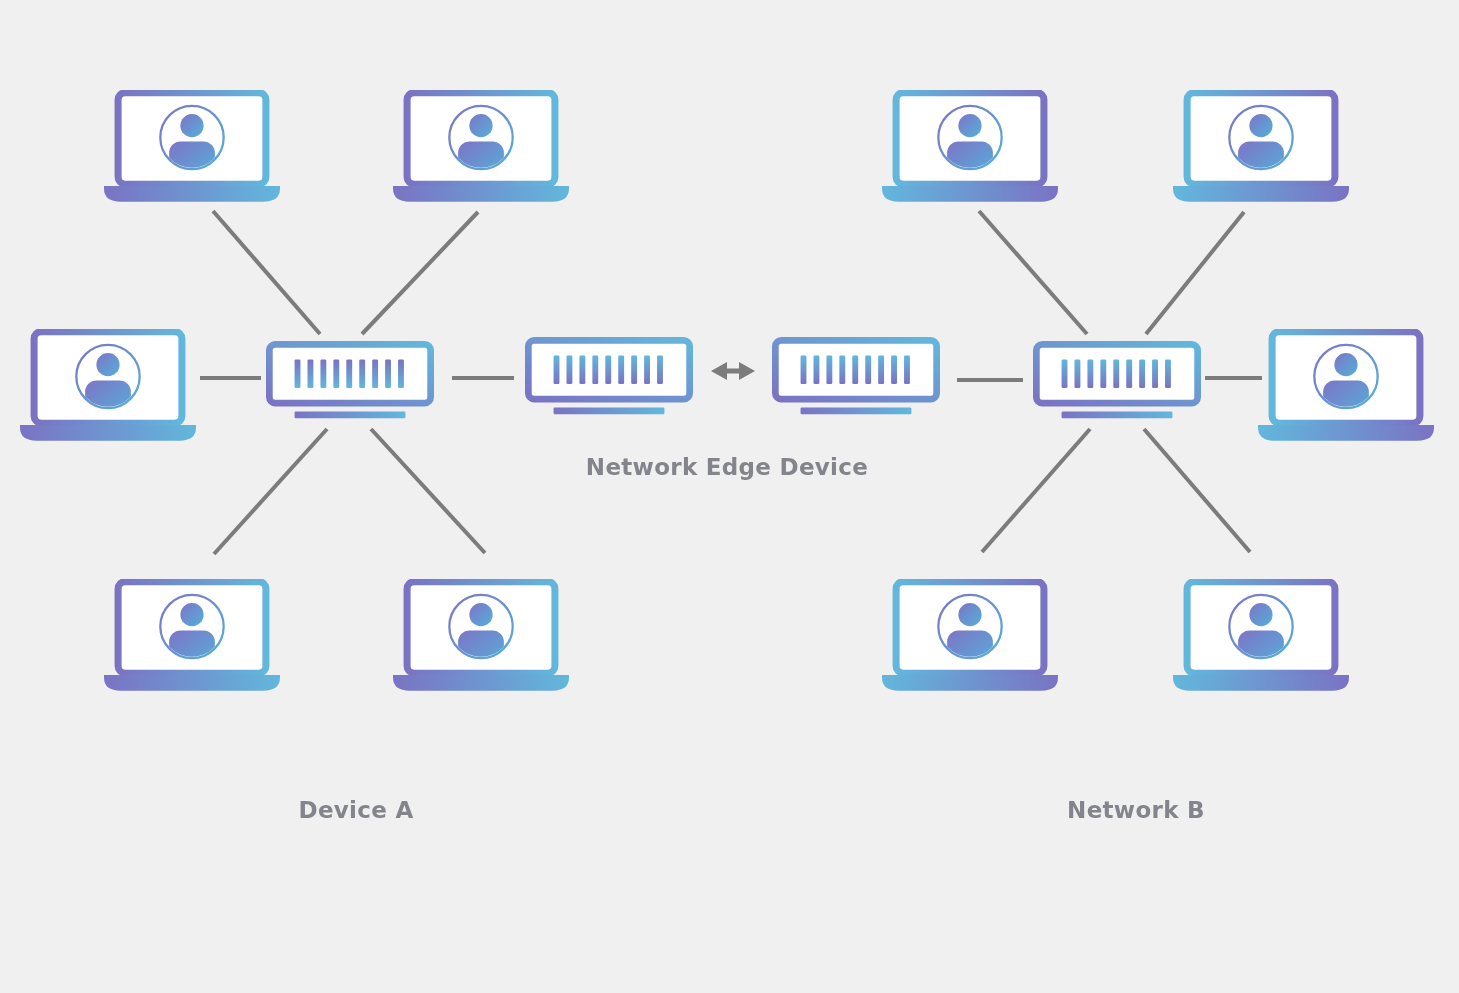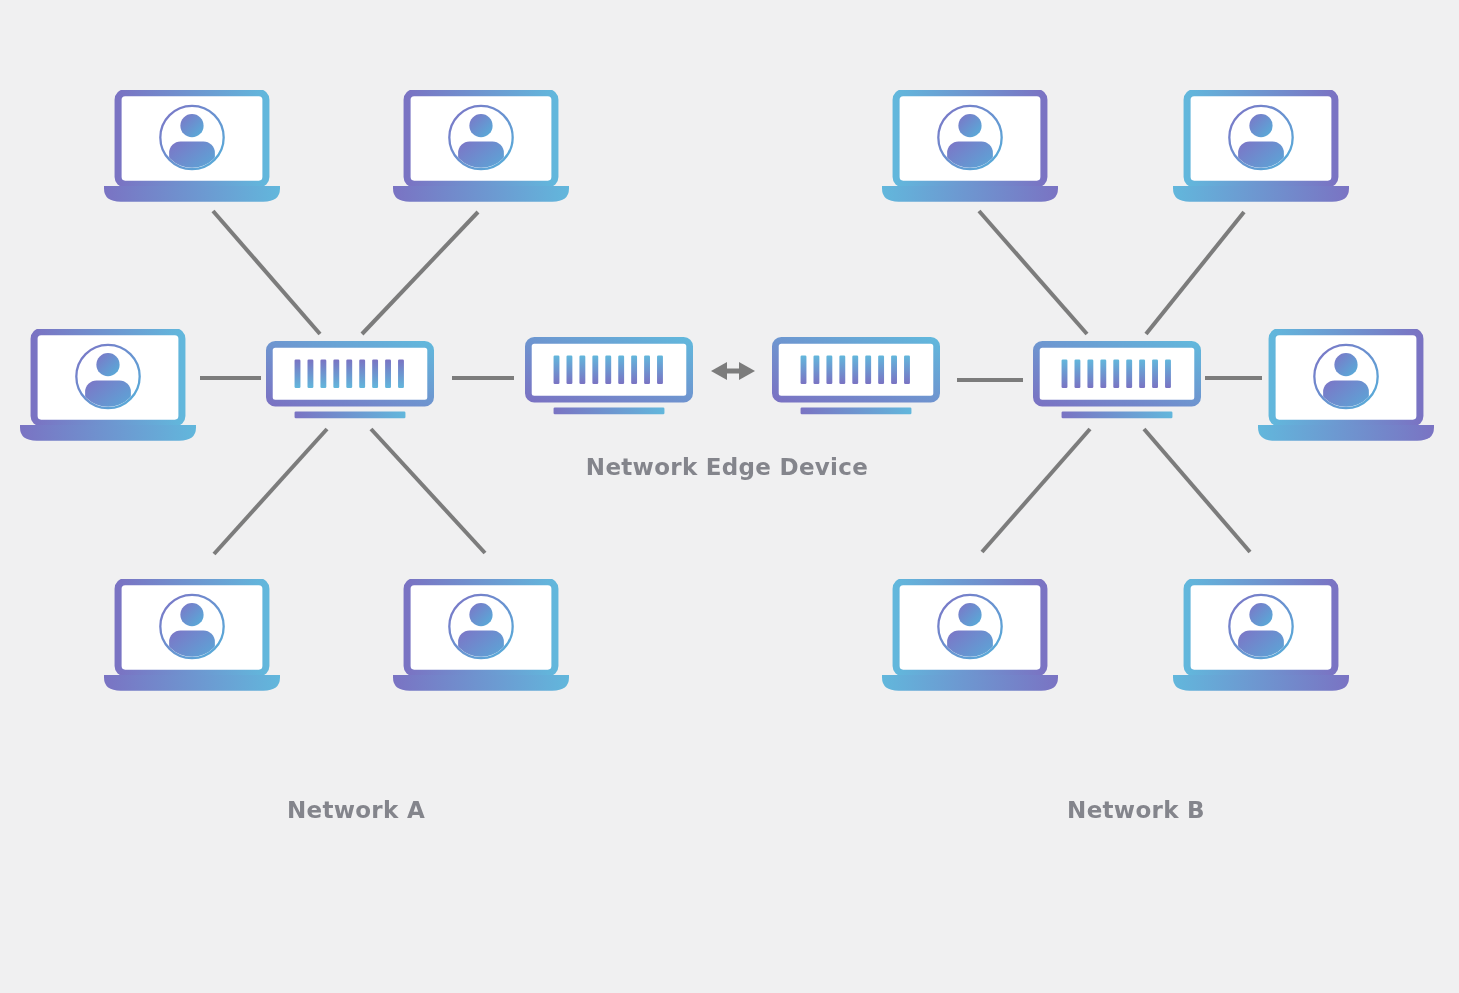--- a/index.html
+++ b/index.html
@@ -251,15 +251,15 @@
         <rect x="126.4" y="22" width="7" height="34" rx="1.5"></rect>
         <rect x="141.8" y="22" width="7" height="34" rx="1.5"></rect>
         <rect x="157.2" y="22" width="7" height="34" rx="1.5"></rect>
       </g>
       <rect x="34" y="84" width="132" height="8" rx="1.5" fill="url(#g-pb)"></rect>
     </svg>
   </div>
     </div>
 
   <div class="label" id="lbl-edge">Network Edge Device</div>
-  <div class="label" id="lbl-a">Network A</div>
+  <div class="label" id="lbl-a">Device A</div>
   <div class="label" id="lbl-b">Network B</div>
 </div>
 
 </body></html>

